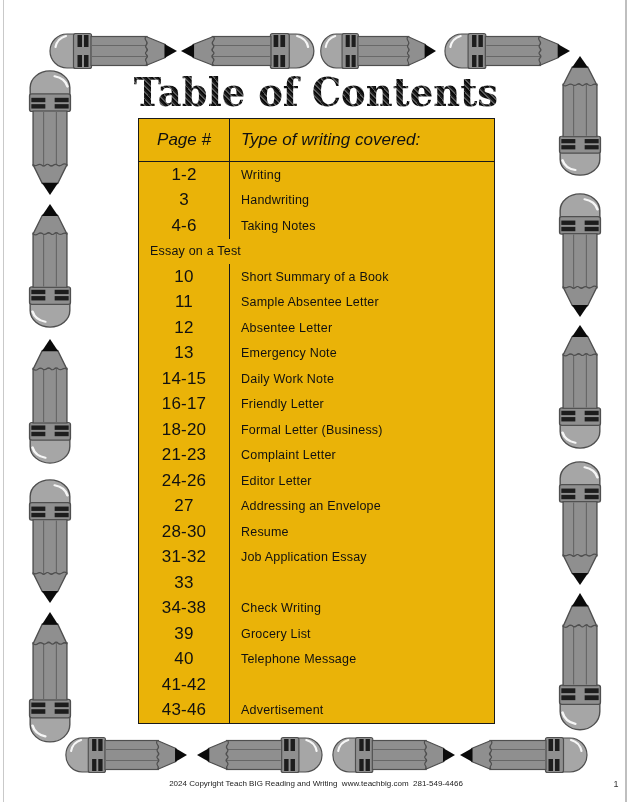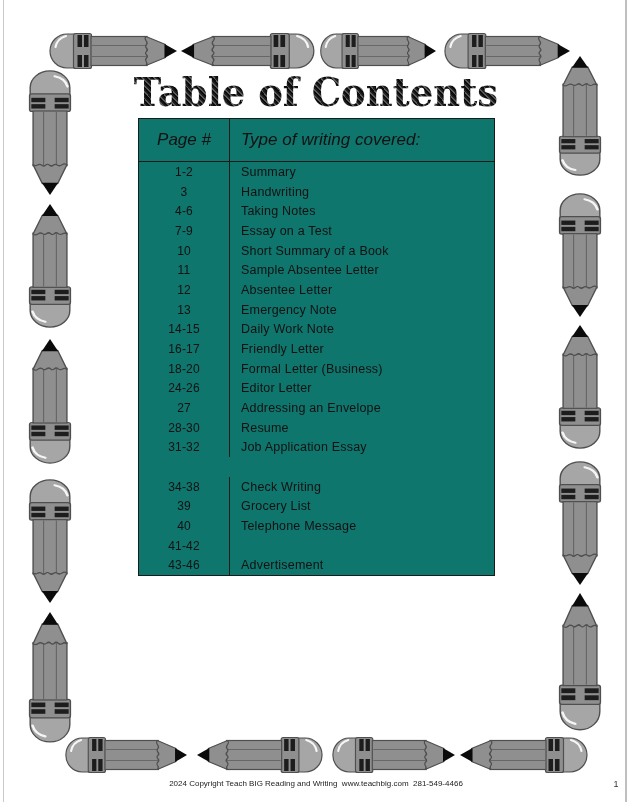--- a/index.html
+++ b/index.html
@@ -20,39 +20,39 @@
     transform:scaleY(1.05);
   }
   @supports (-webkit-background-clip: text) {
     .title{
       background:repeating-linear-gradient(45deg,#0b0b0b 0 1.5px,#5a5a5a 1.5px 2.8px,#1e1e1e 2.8px 4.2px);
       -webkit-background-clip:text;background-clip:text;color:transparent;
     }
   }
 
   .toc-table{
-    position:absolute;left:138px;top:118px;width:357px;height:458px;
-    border:1.5px solid #1a1a1a;box-sizing:border-box;background:#0f766e;
+    position:absolute;left:138px;top:118px;width:357px;height:606px;
+    border:1.5px solid #1a1a1a;box-sizing:border-box;background:#eab308;
     display:flex;flex-direction:column;
   }
   .thead{
     display:flex;height:42px;flex:0 0 42px;border-bottom:1.5px solid #1a1a1a;
     font-style:italic;font-size:17px;align-items:center;
   }
   .thead .c1{font-size:17px;}
   .c1{
     flex:0 0 91px;width:91px;border-right:1.5px solid #1a1a1a;box-sizing:border-box;
     text-align:center;height:100%;display:flex;align-items:center;justify-content:center;
   }
   .c2{
     flex:1;padding-left:11px;height:100%;display:flex;align-items:center;
   }
   .tbody{flex:1;display:flex;flex-direction:column;}
   .trow{flex:1;display:flex;font-size:12.5px;letter-spacing:0.2px;}
-  .trow .c1{font-size:12px;}
+  .trow .c1{font-size:17px;}
 
   .footer{
     position:absolute;left:0;top:779px;width:632px;text-align:center;
     font-size:8px;color:#222;white-space:pre;
   }
   .page-number{
     position:absolute;left:608px;top:779px;width:16px;text-align:center;
     font-size:9px;color:#333;
   }
 </style>
@@ -145,32 +145,31 @@
 <div class="title">Table of Contents</div>
 
 <div class="toc-table">
   <div class="thead">
     <div class="c1">Page #</div>
     <div class="c2">Type of writing covered:</div>
   </div>
   <div class="tbody">
       <div class="trow">
         <div class="c1">1-2</div>
-        <div class="c2">Summary</div>
+        <div class="c2">Writing</div>
       </div>
       <div class="trow">
         <div class="c1">3</div>
         <div class="c2">Handwriting</div>
       </div>
       <div class="trow">
         <div class="c1">4-6</div>
         <div class="c2">Taking Notes</div>
       </div>
       <div class="trow">
-        <div class="c1">7-9</div>
         <div class="c2">Essay on a Test</div>
       </div>
       <div class="trow">
         <div class="c1">10</div>
         <div class="c2">Short Summary of a Book</div>
       </div>
       <div class="trow">
         <div class="c1">11</div>
         <div class="c2">Sample Absentee Letter</div>
       </div>
@@ -188,36 +187,41 @@
       </div>
       <div class="trow">
         <div class="c1">16-17</div>
         <div class="c2">Friendly Letter</div>
       </div>
       <div class="trow">
         <div class="c1">18-20</div>
         <div class="c2">Formal Letter (Business)</div>
       </div>
       <div class="trow">
+        <div class="c1">21-23</div>
+        <div class="c2">Complaint Letter</div>
+      </div>
+      <div class="trow">
         <div class="c1">24-26</div>
         <div class="c2">Editor Letter</div>
       </div>
       <div class="trow">
         <div class="c1">27</div>
         <div class="c2">Addressing an Envelope</div>
       </div>
       <div class="trow">
         <div class="c1">28-30</div>
         <div class="c2">Resume</div>
       </div>
       <div class="trow">
         <div class="c1">31-32</div>
         <div class="c2">Job Application Essay</div>
       </div>
       <div class="trow">
+        <div class="c1">33</div>
       </div>
       <div class="trow">
         <div class="c1">34-38</div>
         <div class="c2">Check Writing</div>
       </div>
       <div class="trow">
         <div class="c1">39</div>
         <div class="c2">Grocery List</div>
       </div>
       <div class="trow">

